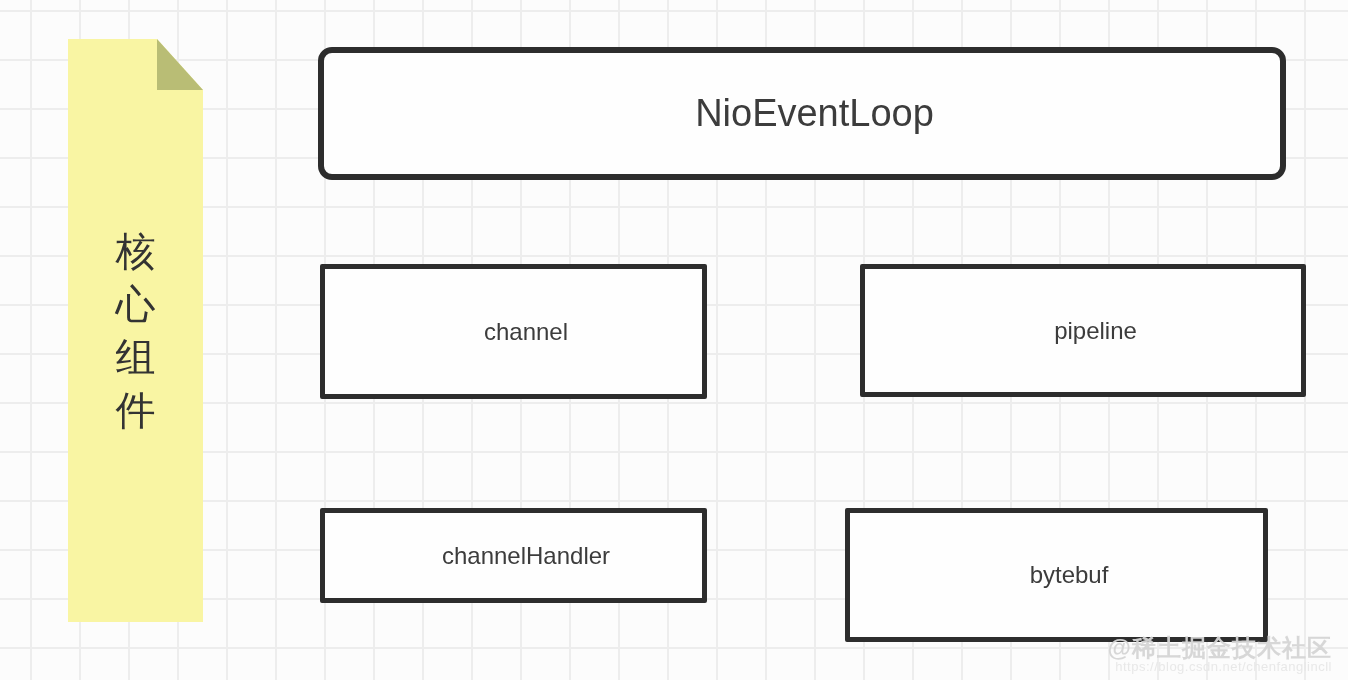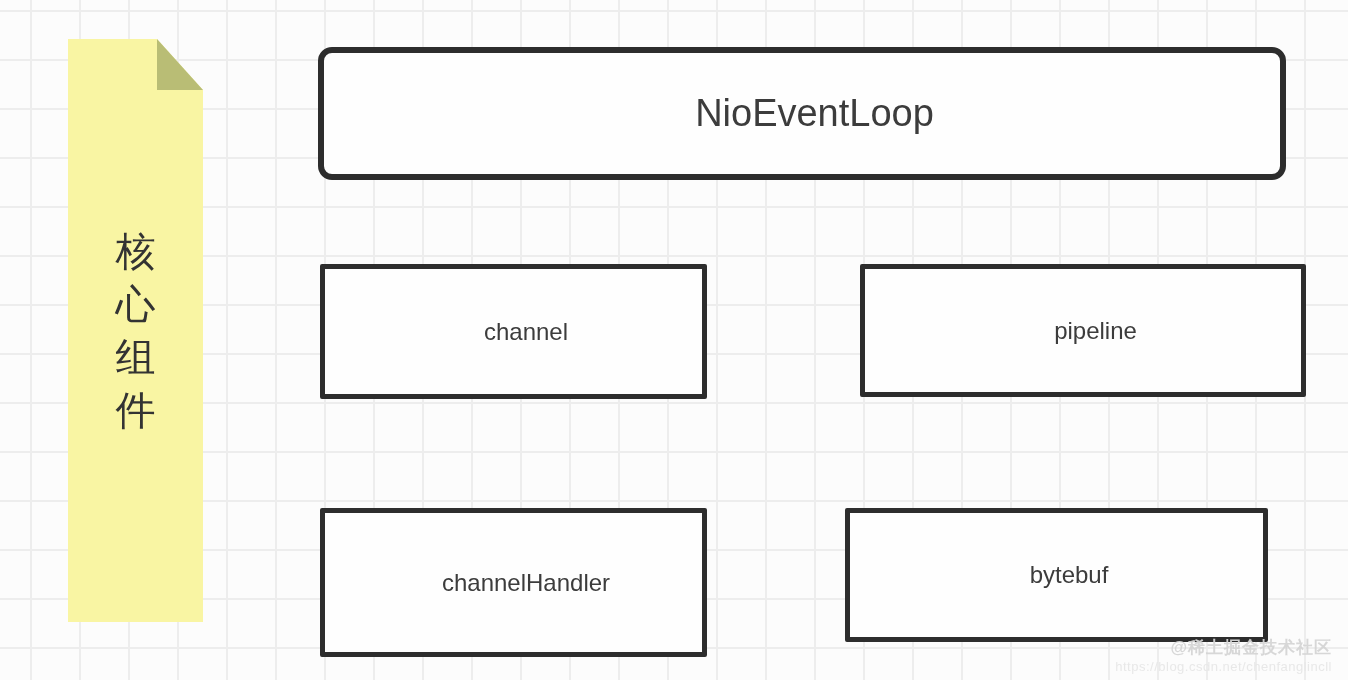--- a/index.html
+++ b/index.html
@@ -73,34 +73,34 @@
   }
   .box-label { white-space: nowrap; }
   .box-nioeventloop {
     left: 318px; top: 47px; width: 968px; height: 133px;
     border-radius: 14px;
     font-size: 38px;
   }
   .box-sharp { border-width: 5px; border-radius: 2px; font-size: 24px; }
   .box-channel        { left: 320px; top: 264px; width: 387px; height: 135px; }
   .box-pipeline       { left: 832px; top: 264px; width: 446px; height: 133px; margin-left: 28px; }
-  .box-channelhandler { left: 320px; top: 508px; width: 387px; height: 149px; }
+  .box-channelhandler { left: 320px; top: 508px; width: 387px; height: 95px; }
   .box-bytebuf        { left: 845px; top: 508px; width: 423px; height: 134px; }
 
   
   .watermark {
     position: absolute;
     right: 16px;
     bottom: 6px;
     text-align: right;
     z-index: 5;
     pointer-events: none;
   }
   .wm-main {
-    font-size: 17px;
+    font-size: 24px;
     line-height: 22px;
     color: rgba(213, 213, 213, 0.95);
     font-weight: 700;
     letter-spacing: 1px;
   }
   .wm-url {
     margin-top: 0px;
     font-size: 13px;
     line-height: 15px;
     color: rgba(231, 231, 231, 0.95);

